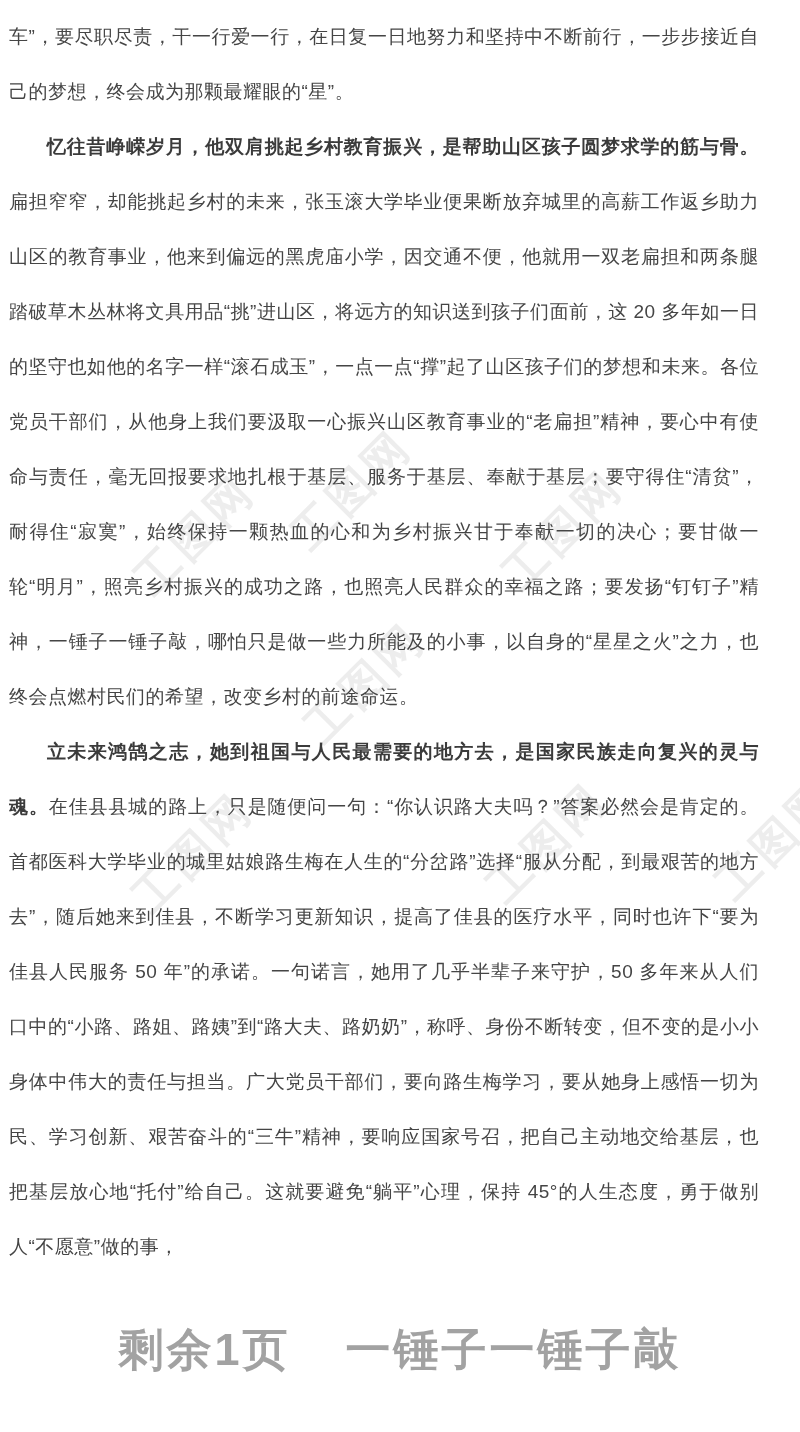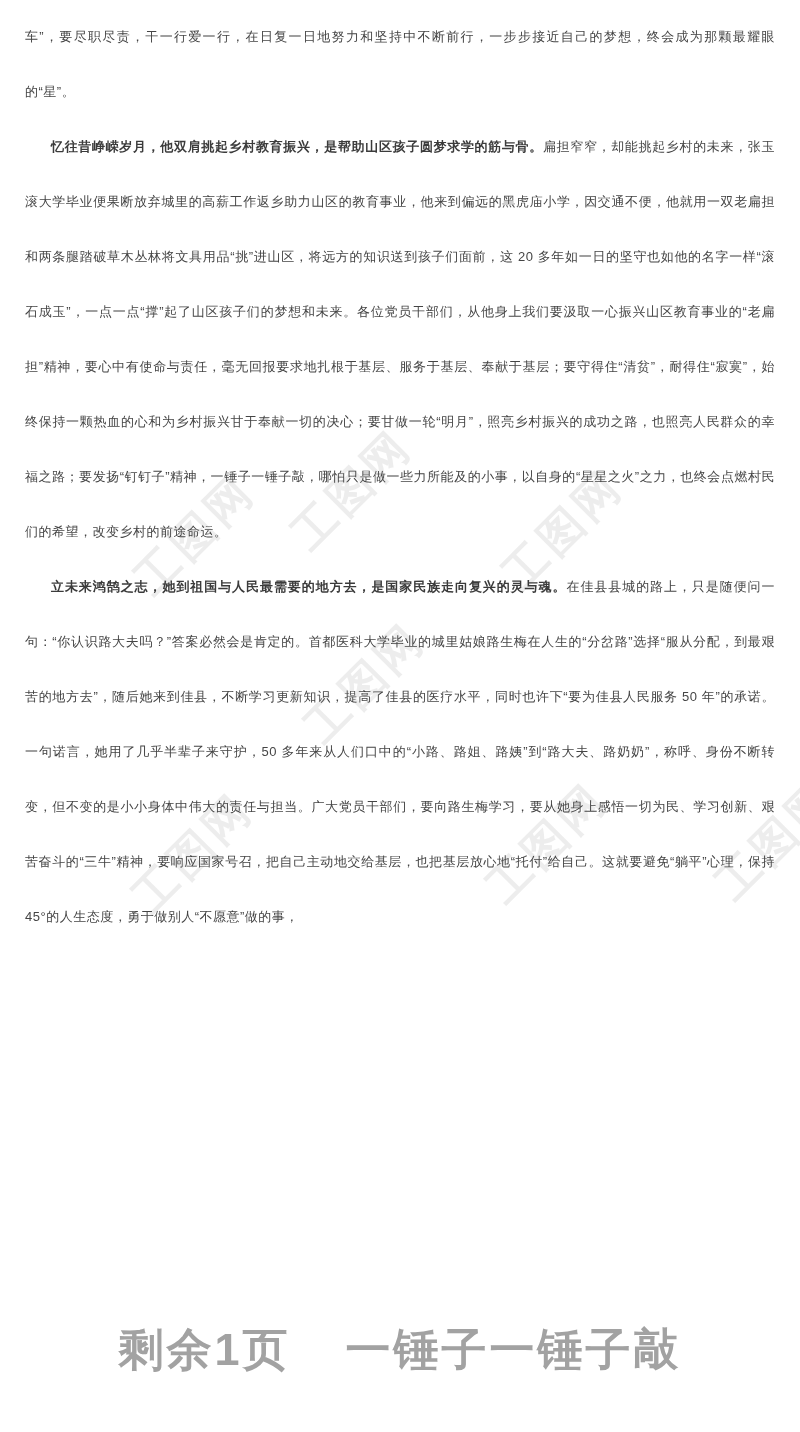--- a/index.html
+++ b/index.html
@@ -27,25 +27,25 @@
     transform: translate(-50%, -50%) rotate(-45deg);
     font-size: 44px;
     font-weight: 700;
     letter-spacing: 5px;
     white-space: nowrap;
     user-select: none;
   }
   
   .content {
     position: absolute;
-    left: 25px;
+    left: 9px;
     top: 9px;
     width: 750px;
     z-index: 2;
-    font-size: 13px;
+    font-size: 19px;
     line-height: 55px;
     letter-spacing: 0.5px;
     text-align: justify;
     color: #454545;
   }
   .para {
     margin: 0;
     text-indent: 2em;
   }
   .para.no-indent {

